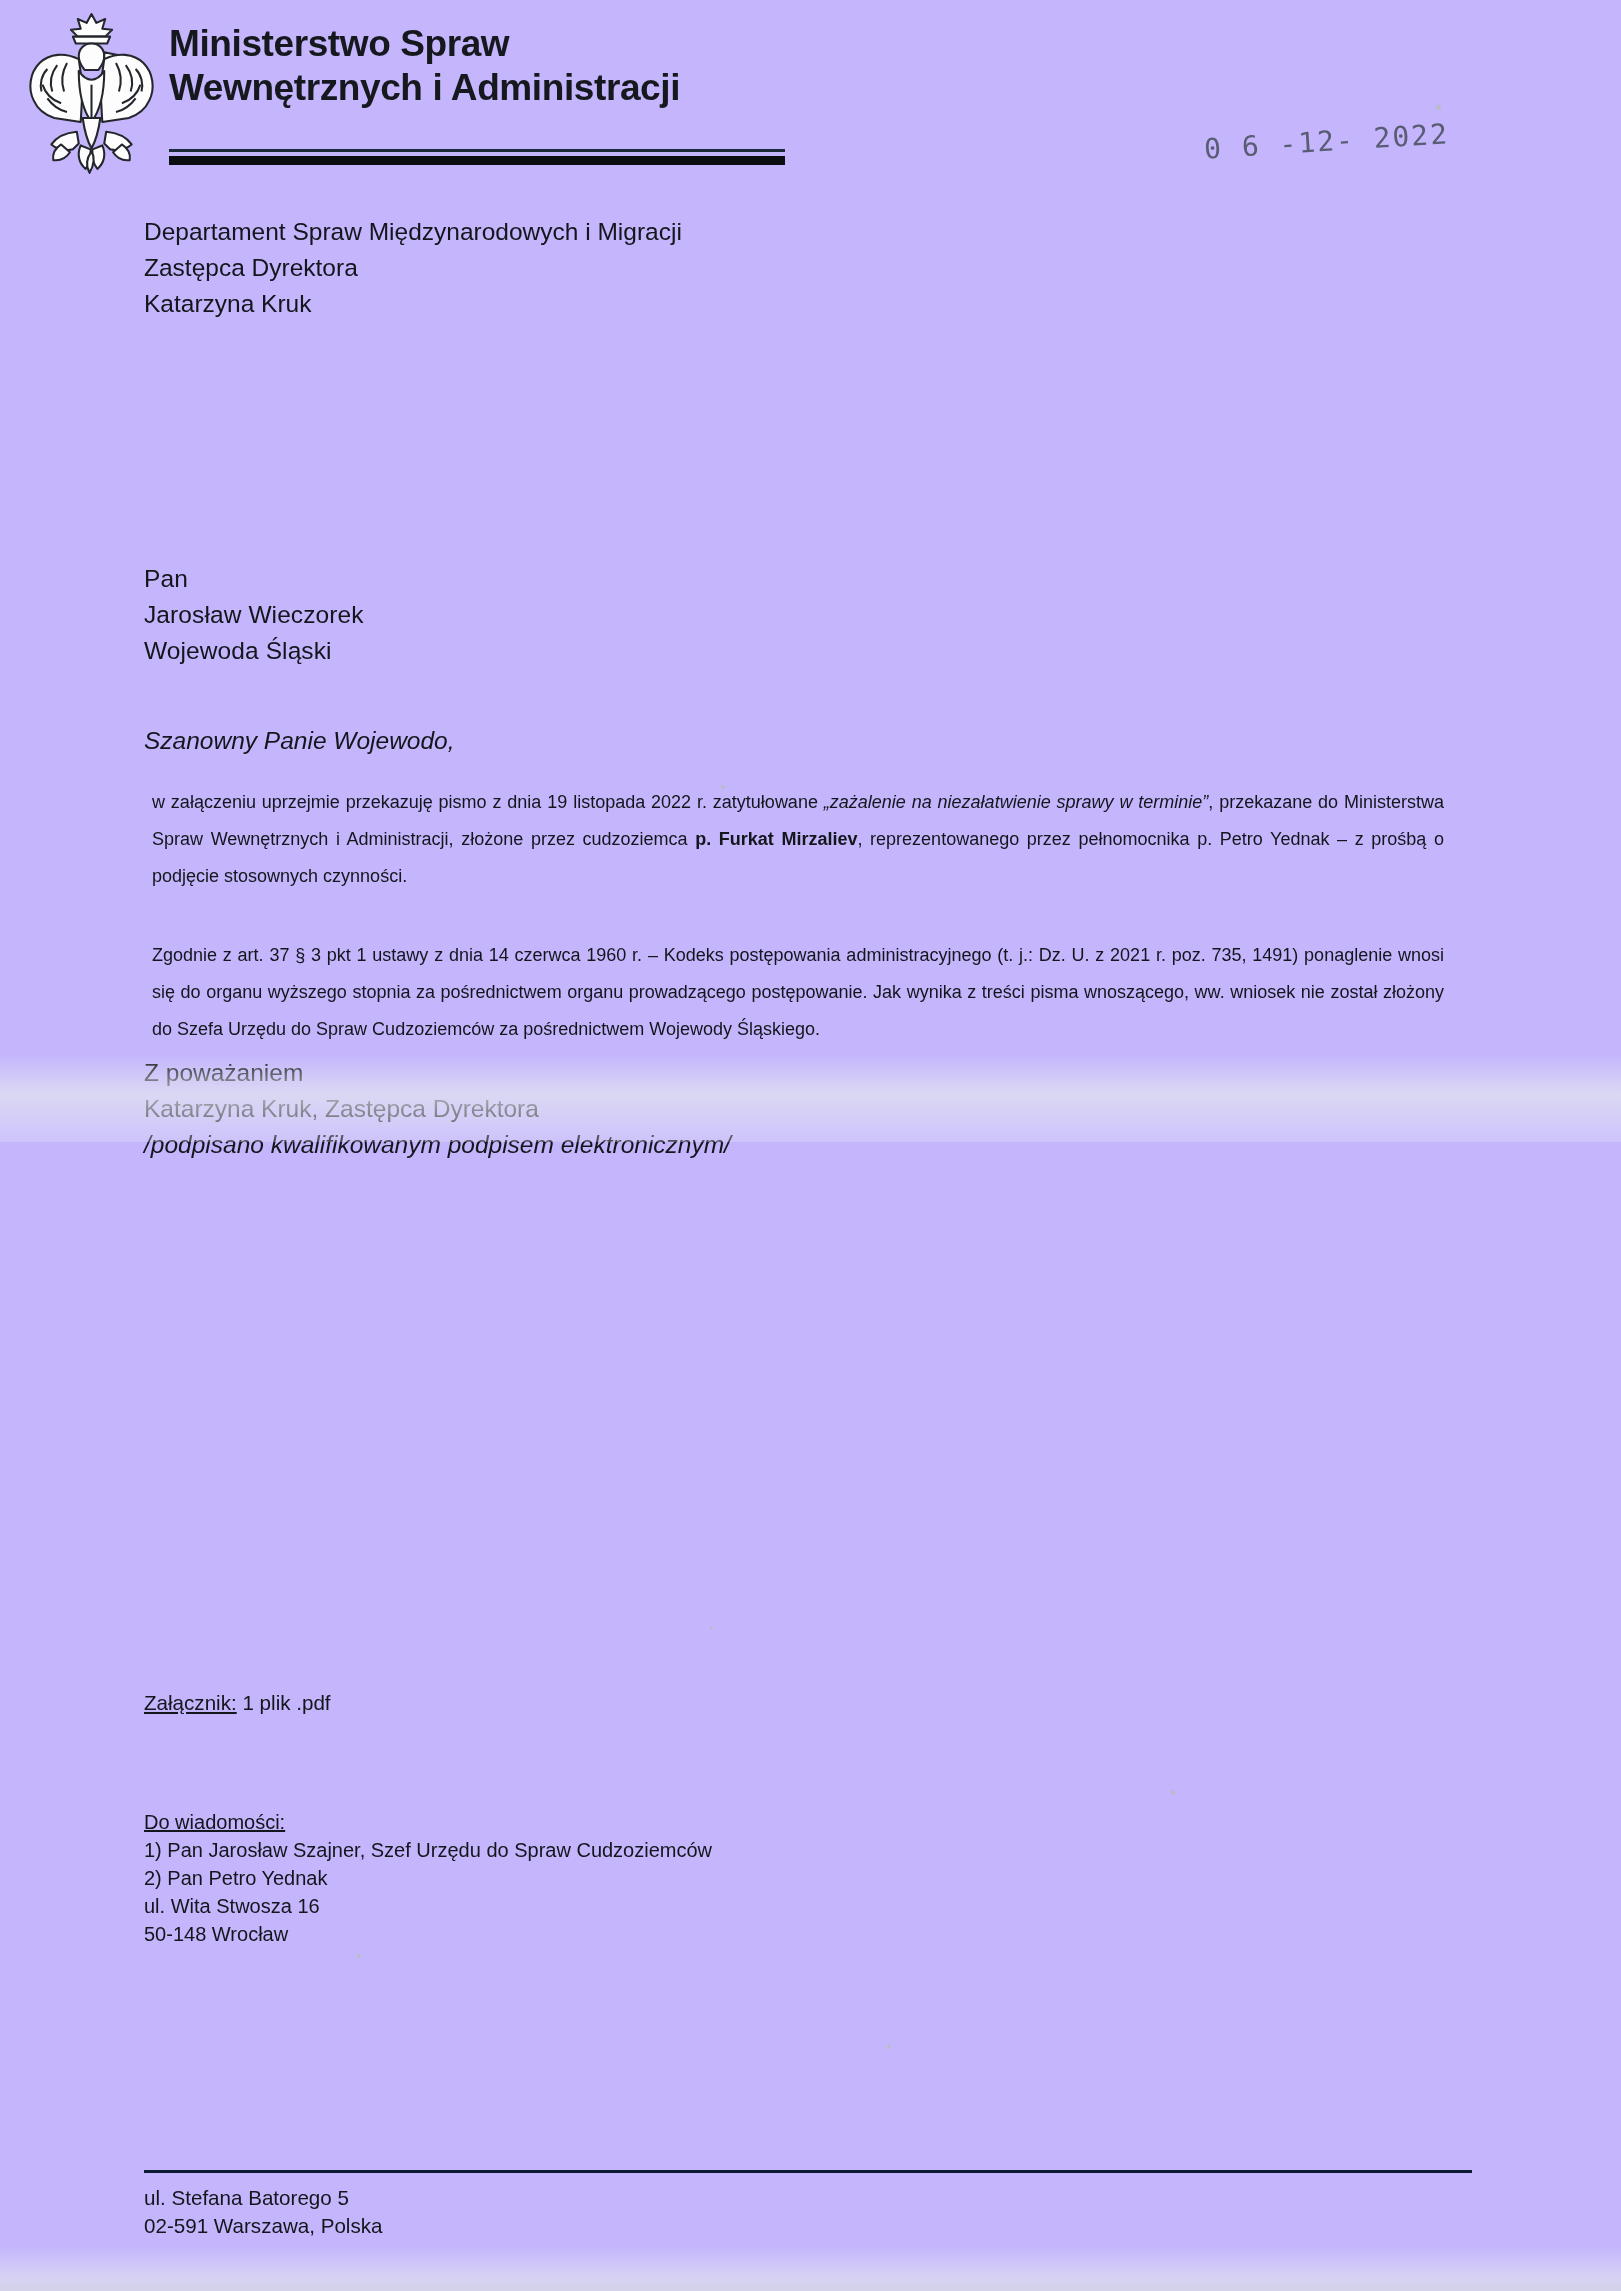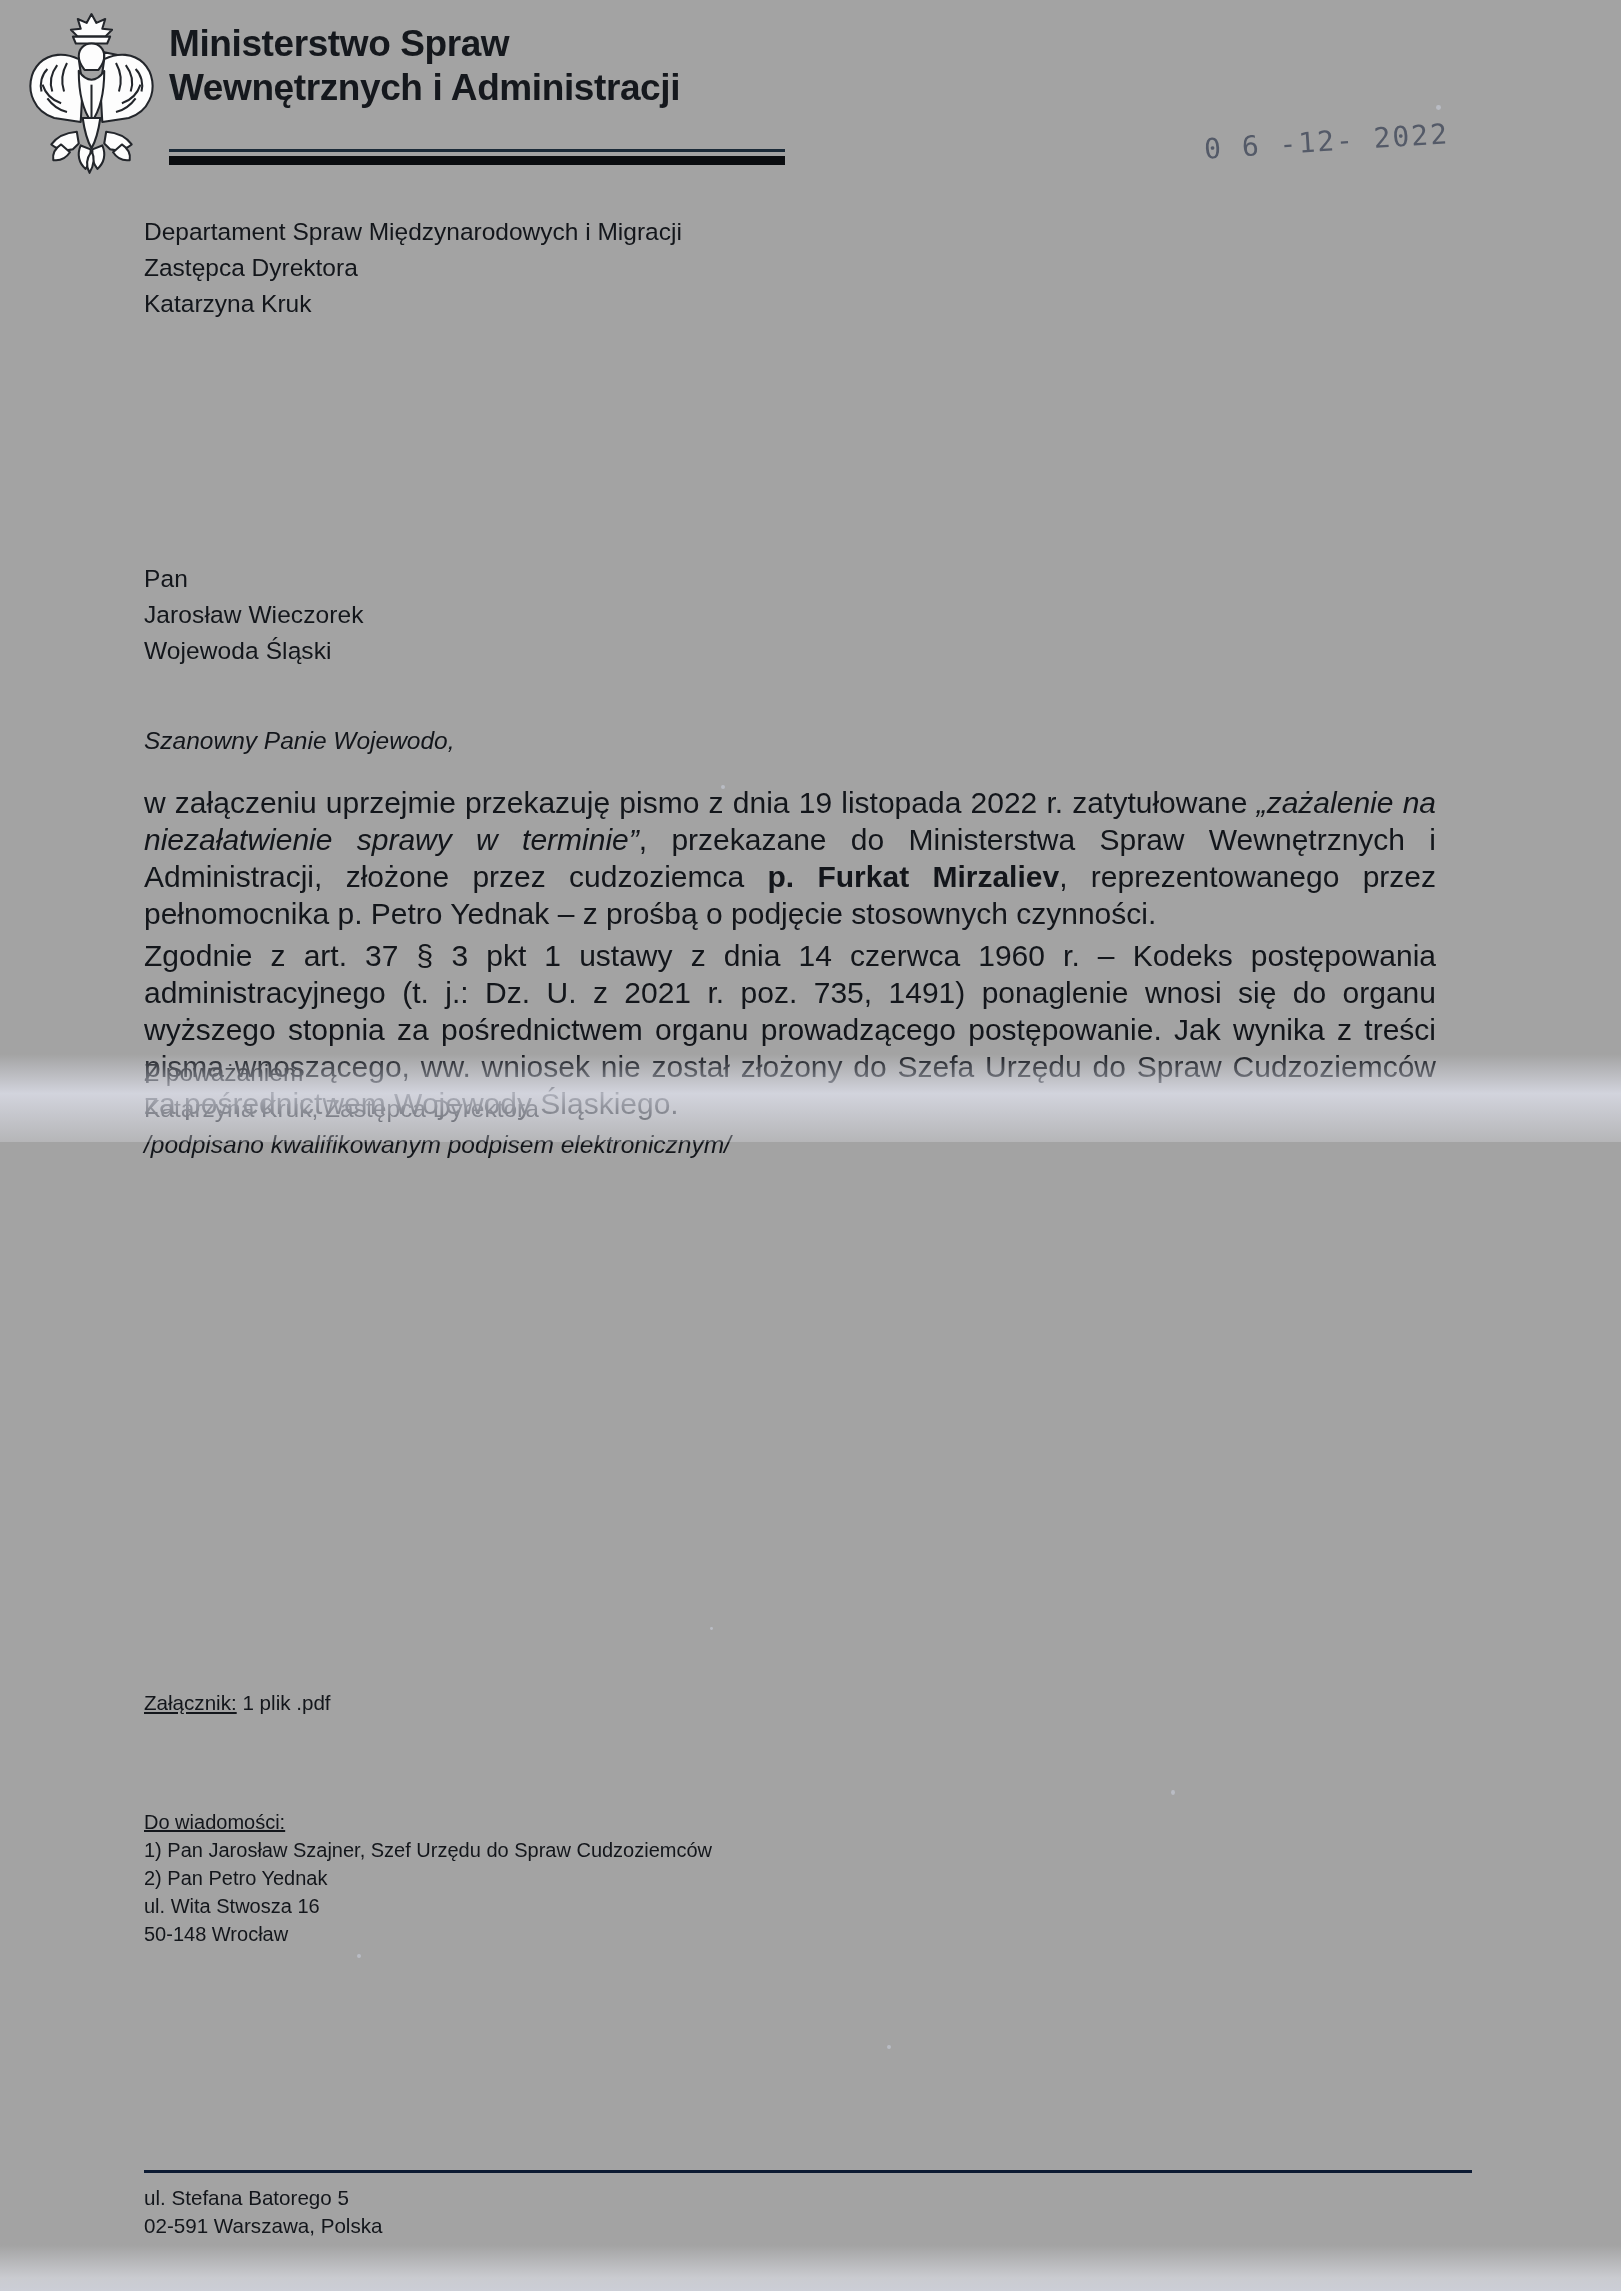--- a/index.html
+++ b/index.html
@@ -9,21 +9,21 @@
   }
   body {
     font-family: "Liberation Sans", sans-serif;
     color: #111418;
   }
 
   .page {
     position: relative;
     width: 1621px;
     height: 2292px;
-    background: #a3a3a3;
+    background: #c4b5fd;
     overflow: hidden;
   }
 
   
   .scan-tint-a {
     position: absolute;
     left: 0; top: 1054px;
     width: 100%; height: 88px;
     background: linear-gradient(180deg, rgba(232,234,243,0) 0%, rgba(226,228,240,0.75) 45%, rgba(236,238,246,0.25) 100%);
     pointer-events: none;
@@ -105,23 +105,23 @@
   }
   .blk div { white-space: nowrap; }
 
   #sender-block { top: 214px; }
   #reference-block { top: 414px; }
   #addressee-block { top: 561px; font-weight: 400; letter-spacing: 0.1px; }
   #salutation { top: 723px; font-style: italic; }
 
   .para {
     position: absolute;
-    left: 144px;
+    left: 152px;
     width: 1292px;
-    font-size: 30px;
+    font-size: 18px;
     line-height: 37px;
     text-align: justify;
     text-justify: inter-word;
     color: #13161b;
   }
   #para-1 { top: 784px; }
   #para-2 { top: 937px; }
 
   .para i { font-style: italic; }
   .para b { font-weight: 700; }

